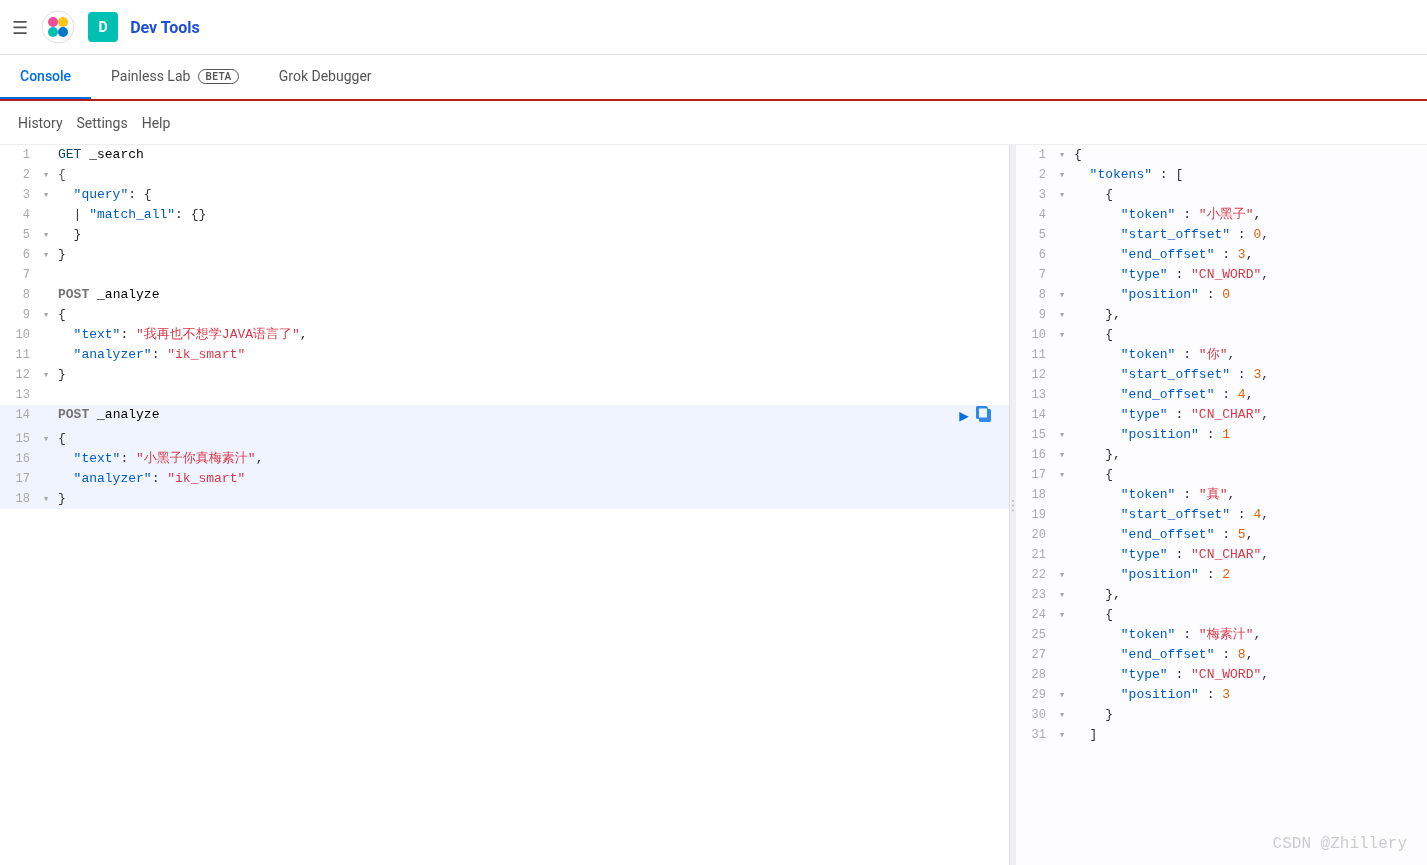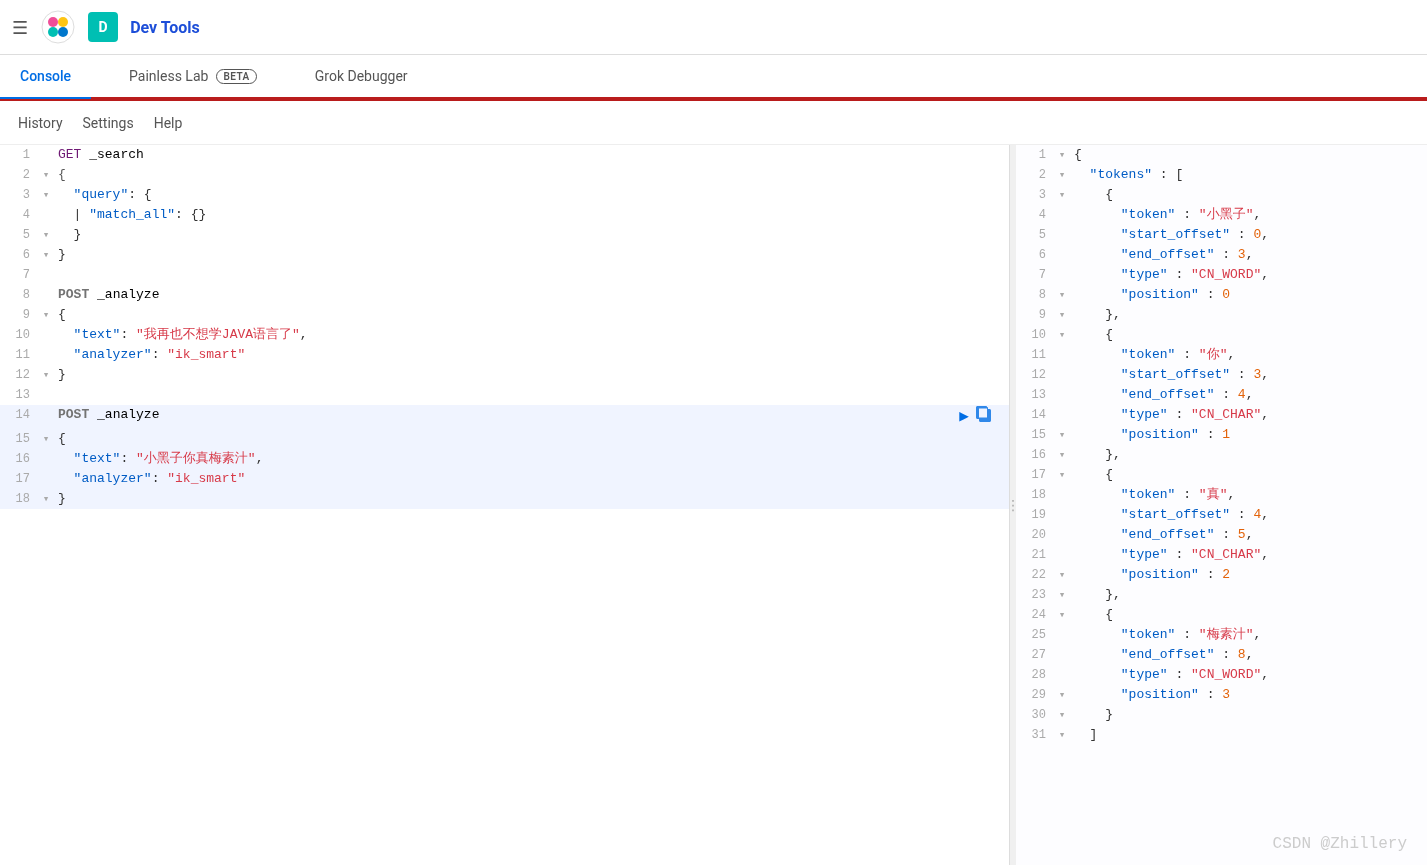--- a/index.html
+++ b/index.html
@@ -37,25 +37,25 @@
     }
     .topbar-title {
       font-size: 16px;
       color: #1d4ed8;
       font-weight: 700;
     }
 
     
     .nav-tabs {
       display: flex;
-      align-items: center;
+      align-items: flex-start;
       height: 46px;
-      border-bottom: 4px solid #b91c1c;
+      border-bottom: 2px solid #b91c1c;
       padding: 0 0;
-      gap: 18px;
+      gap: 0;
     }
     .nav-tab {
       padding: 0 20px;
       height: 44px;
       display: flex;
       align-items: center;
       font-size: 14px;
       cursor: pointer;
       color: #555;
       border-bottom: 2px solid transparent;
@@ -79,21 +79,21 @@
       color: #555;
     }
 
     
     .sub-toolbar {
       display: flex;
       align-items: center;
       height: 44px;
       border-bottom: 1px solid #eee;
       padding: 0 16px;
-      gap: 16px;
+      gap: 10px;
     }
     .sub-toolbar-item {
       font-size: 14px;
       color: #555;
       cursor: pointer;
       padding: 4px 2px;
     }
 
     
     .main-area {
@@ -141,21 +141,21 @@
       color: #aaa;
       font-size: 11px;
       user-select: none;
       flex-shrink: 0;
     }
     .line-content {
       flex: 1;
       white-space: pre;
       padding-left: 4px;
     }
-    .kw-method { color: #701a75; font-weight: 500; }
+    .kw-method { color: #0c4a6e; font-weight: 500; }
     .kw-url { color: #000000; }
     .kw-key { color: #005cc5; }
     .kw-string { color: #d73a49; }
     .kw-brace { color: #555; }
     .kw-post { color: #737373; font-weight: 700; }
 
     
     .resize-handle {
       width: 6px;
       background: #f0f0f0;

